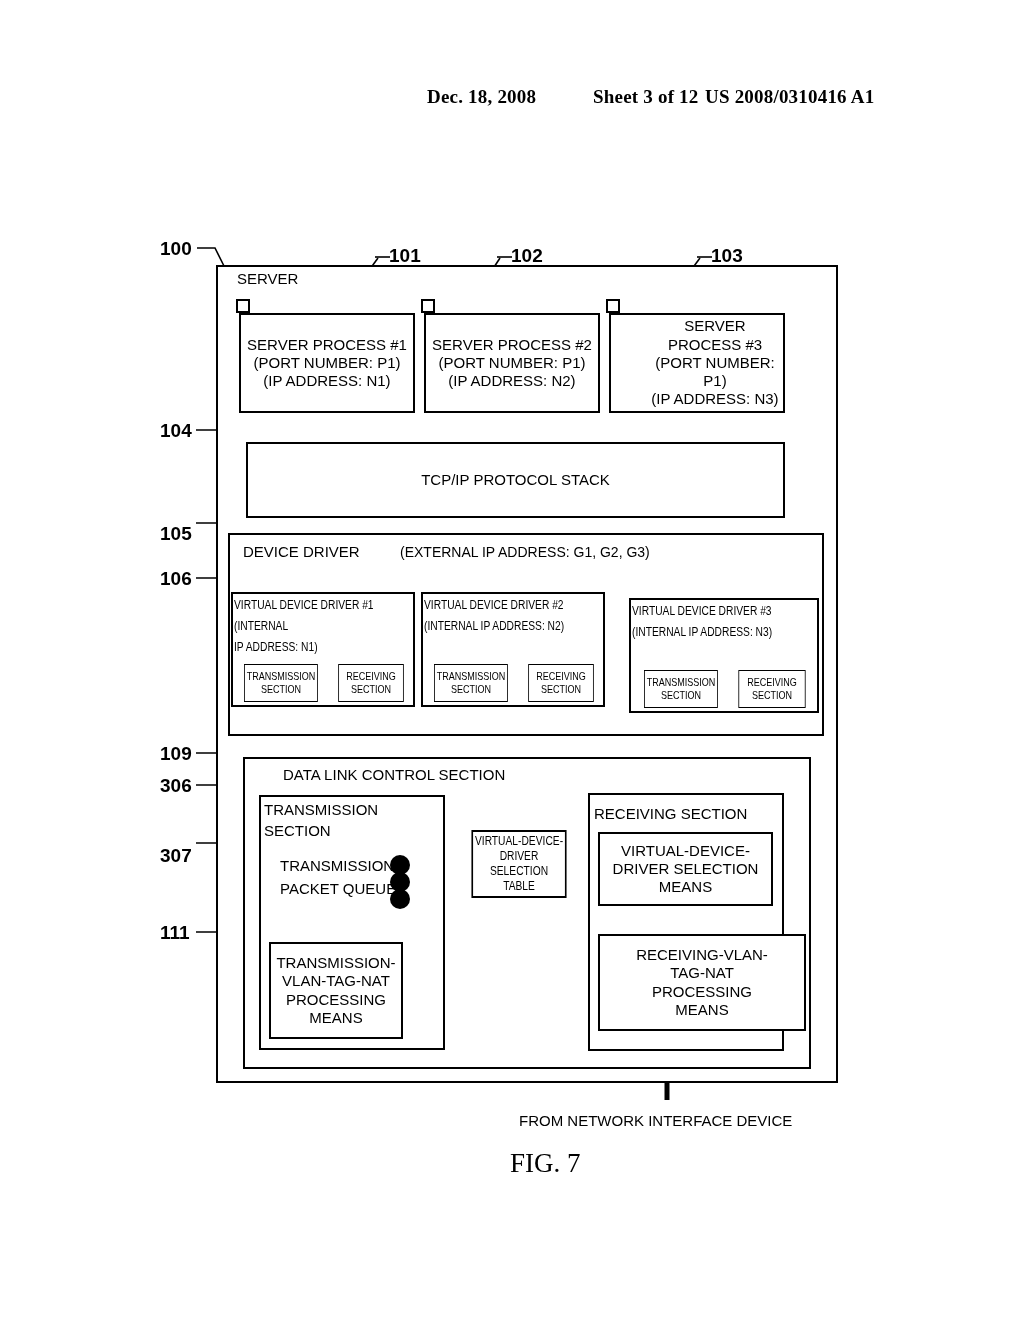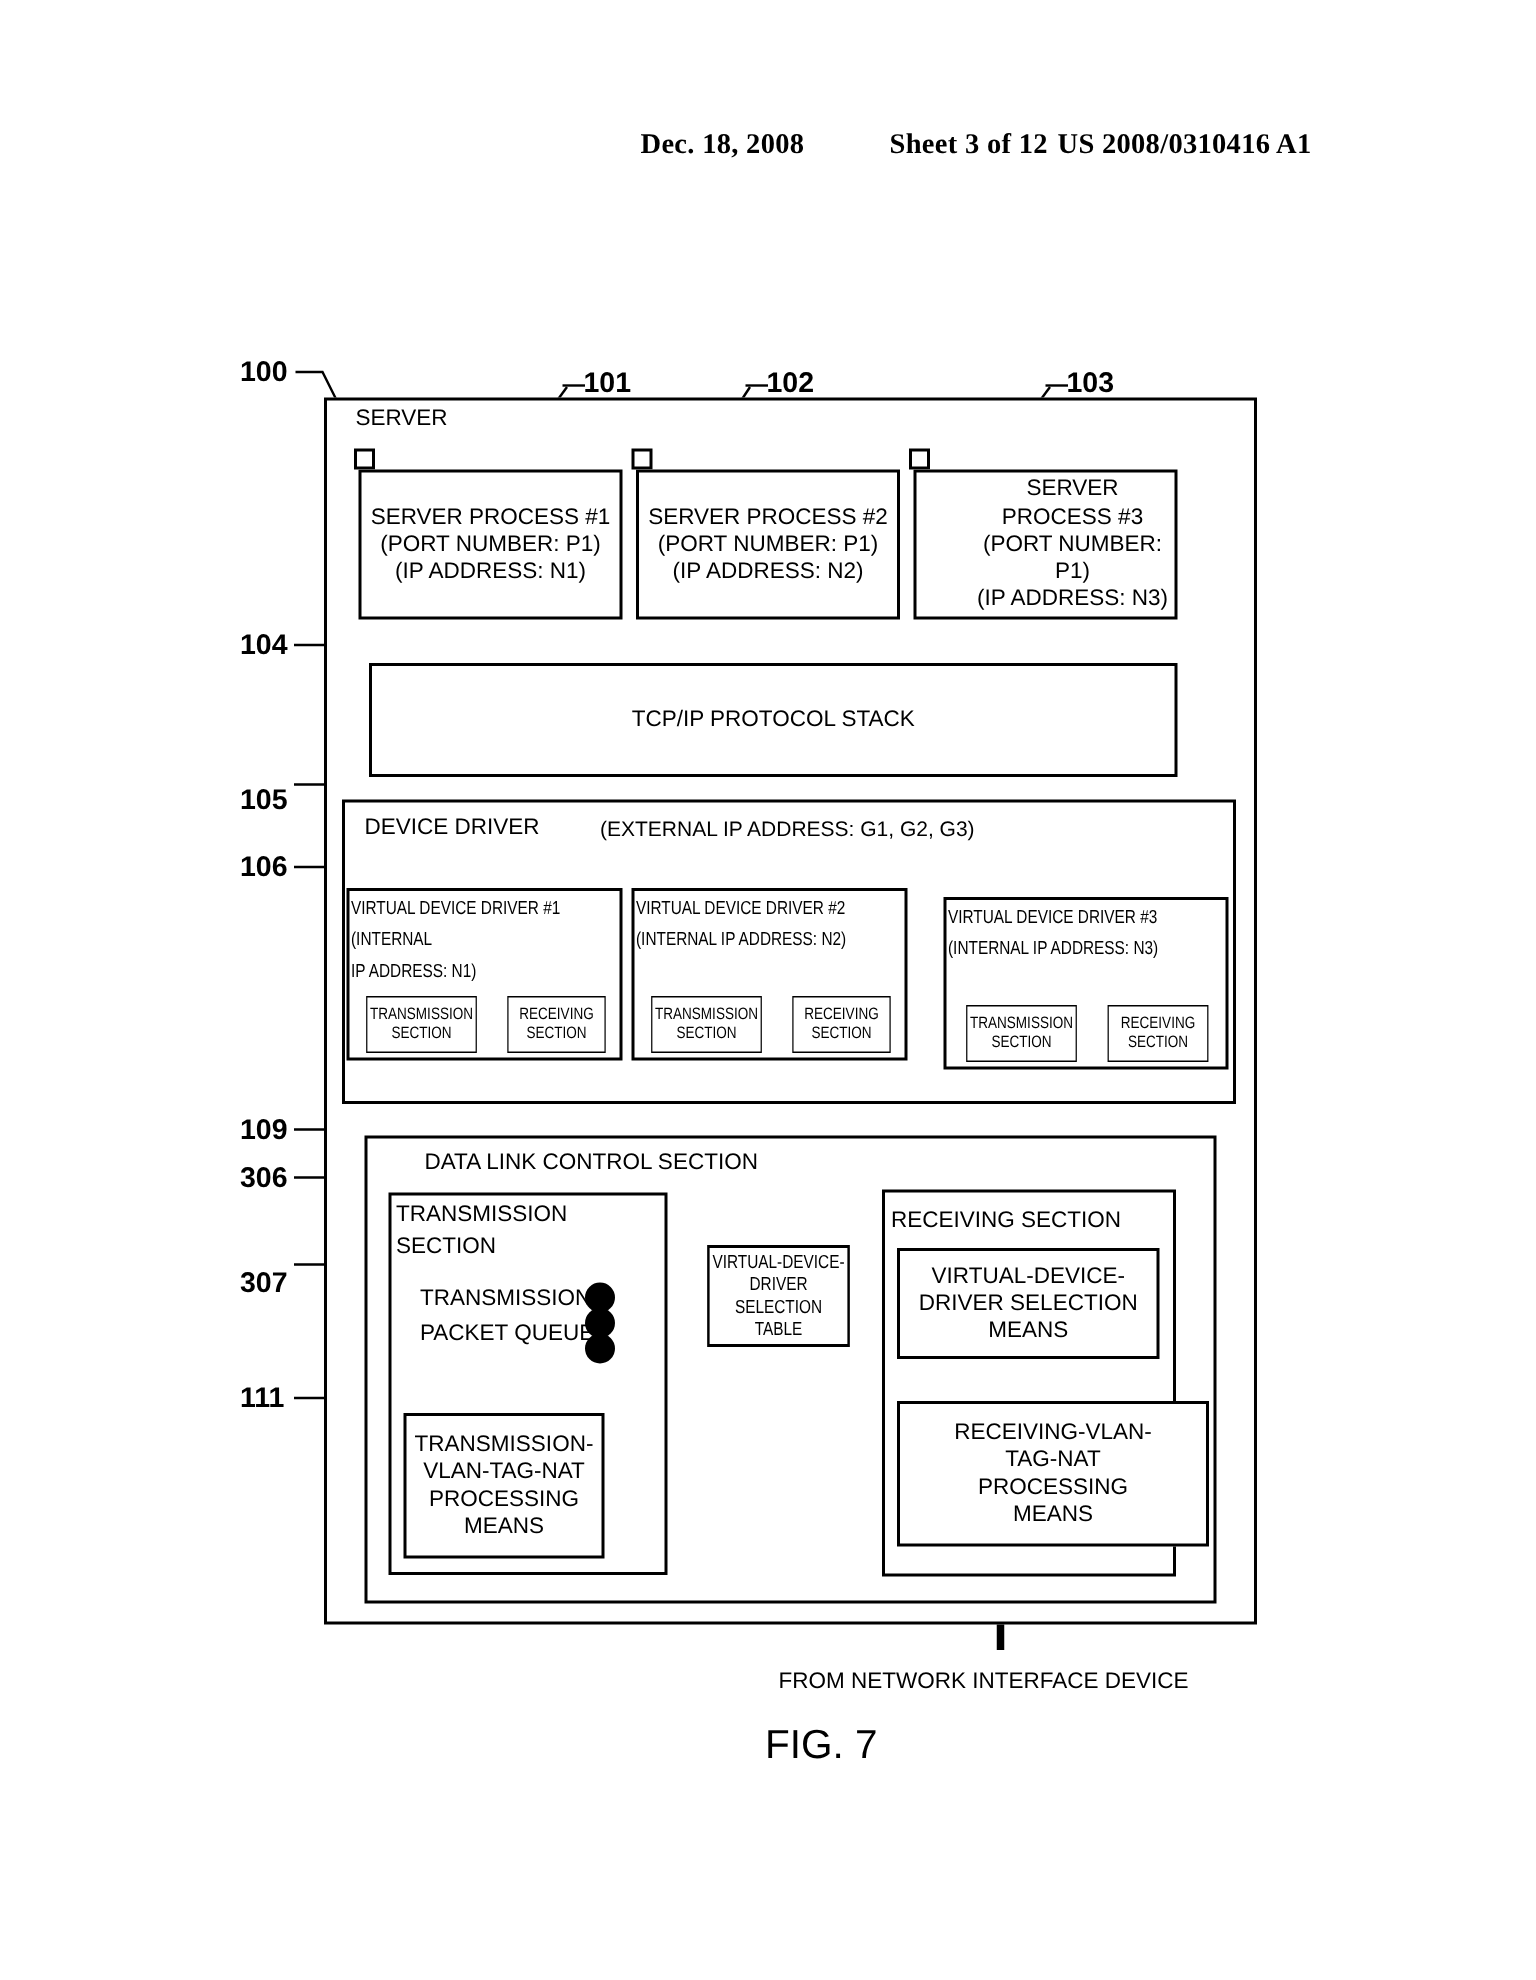--- a/index.html
+++ b/index.html
@@ -33,21 +33,21 @@
   .cond{transform:scaleX(.82);transform-origin:center;}
   .cond-l{transform:scaleX(.82);transform-origin:left center;}
 
   
   .ref{position:absolute;font-size:19px;font-weight:bold;white-space:nowrap;
        font-family:"Liberation Sans",sans-serif;}
   .refs{position:absolute;font-size:17px;font-weight:bold;white-space:nowrap;}
 
   svg.ov{position:absolute;left:0;top:0;width:1024px;height:1320px;pointer-events:none;}
 
-  .figlbl{position:absolute;font-size:27px;font-family:Liberation Sans, sans-serif;
+  .figlbl{position:absolute;font-size:27px;font-family:Liberation Serif, serif;
           white-space:nowrap;}
   .cap{position:absolute;font-size:15px;white-space:nowrap;}
 
   
   .tab{position:absolute;border:2px solid #000;background:#fff;width:14px;height:14px;box-sizing:border-box;}
 </style>
 </head>
 <body>
 
 <div class="page">

